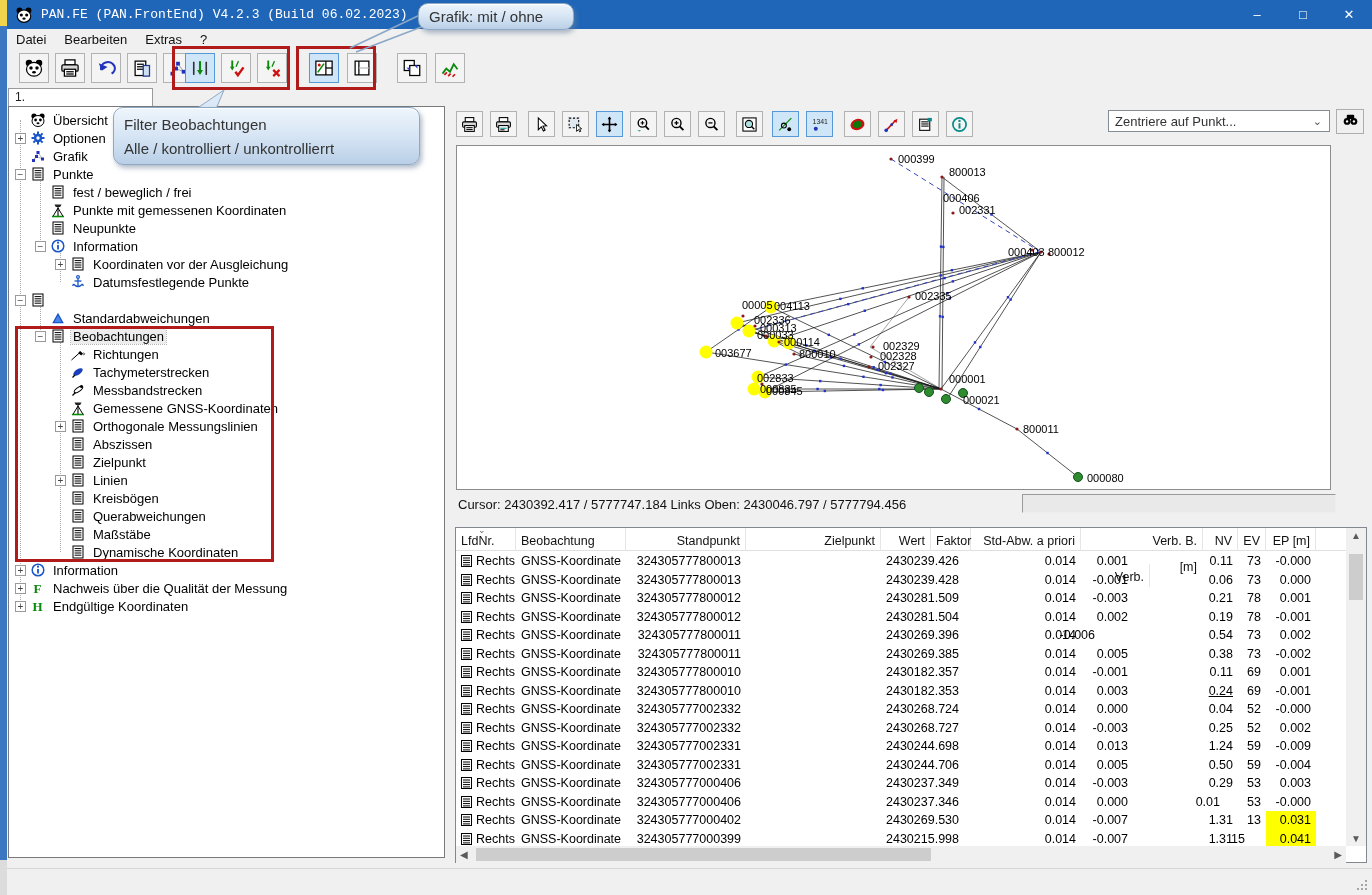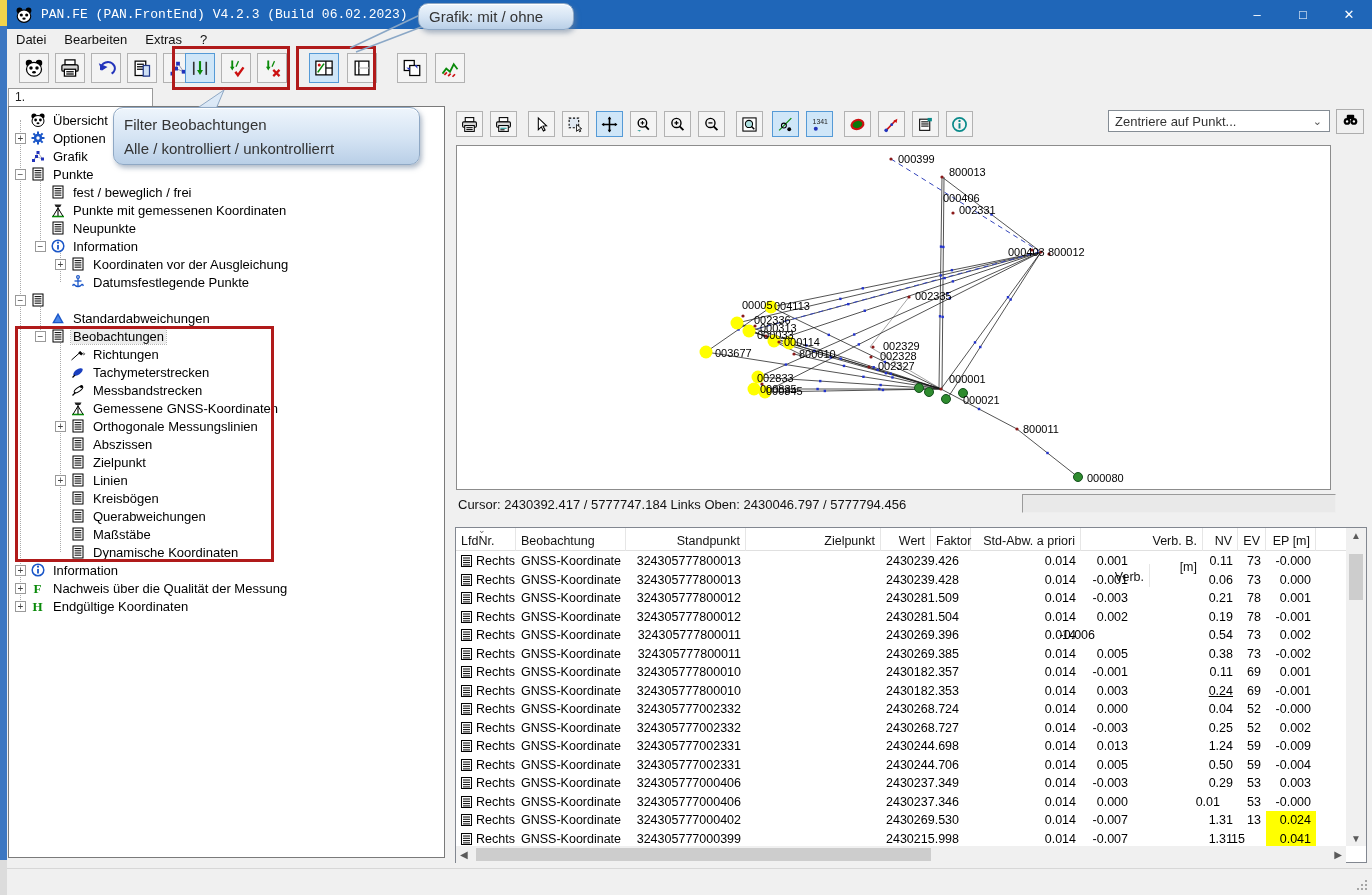--- a/index.html
+++ b/index.html
@@ -937,21 +937,21 @@
         <div class="tcell" style="left: 60px; width: 110px;">GNSS-Koordinate</div>
         <div class="tcell r" style="left: 170px; width: 120px;">324305777000402</div>
         <div class="tcell r" style="left: 290px; width: 135px;"></div>
         <div class="tcell r" style="left: 425px; width: 50px;">2430269.530</div>
         <div class="tcell r" style="left: 475px; width: 40px;"></div>
         <div class="tcell r" style="left: 515px; width: 110px;">0.014</div>
         <div class="tcell r" style="left: 625px; width: 52px;">-0.007</div>
         <div class="tcell r" style="left: 677px; width: 70px;"></div>
         <div class="tcell r" style="left: 747px; width: 35px;">1.31</div>
         <div class="tcell r" style="left: 782px; width: 28px;">13</div>
-        <div class="tcell r hl" style="left: 810px; width: 50px;">0.024</div>
+        <div class="tcell r hl" style="left: 810px; width: 50px;">0.031</div>
       </div>
       <div class="trow" style="top: 277.5px;">
         <div class="tcell" style="left: 0px; width: 60px;"><span class="ric"><svg viewBox="0 0 11 12" xmlns="http://www.w3.org/2000/svg">
               <rect x="0.5" y="0.5" width="10" height="11" fill="#fff" stroke="#000"></rect>
               <line x1="2" y1="3" x2="9" y2="3" stroke="#000"></line>
               <line x1="2" y1="5.3" x2="9" y2="5.3" stroke="#000"></line>
               <line x1="2" y1="7.6" x2="9" y2="7.6" stroke="#000"></line>
               <line x1="2" y1="9.9" x2="9" y2="9.9" stroke="#000"></line>
             </svg></span>Rechts</div>
         <div class="tcell" style="left: 60px; width: 110px;">GNSS-Koordinate</div>

